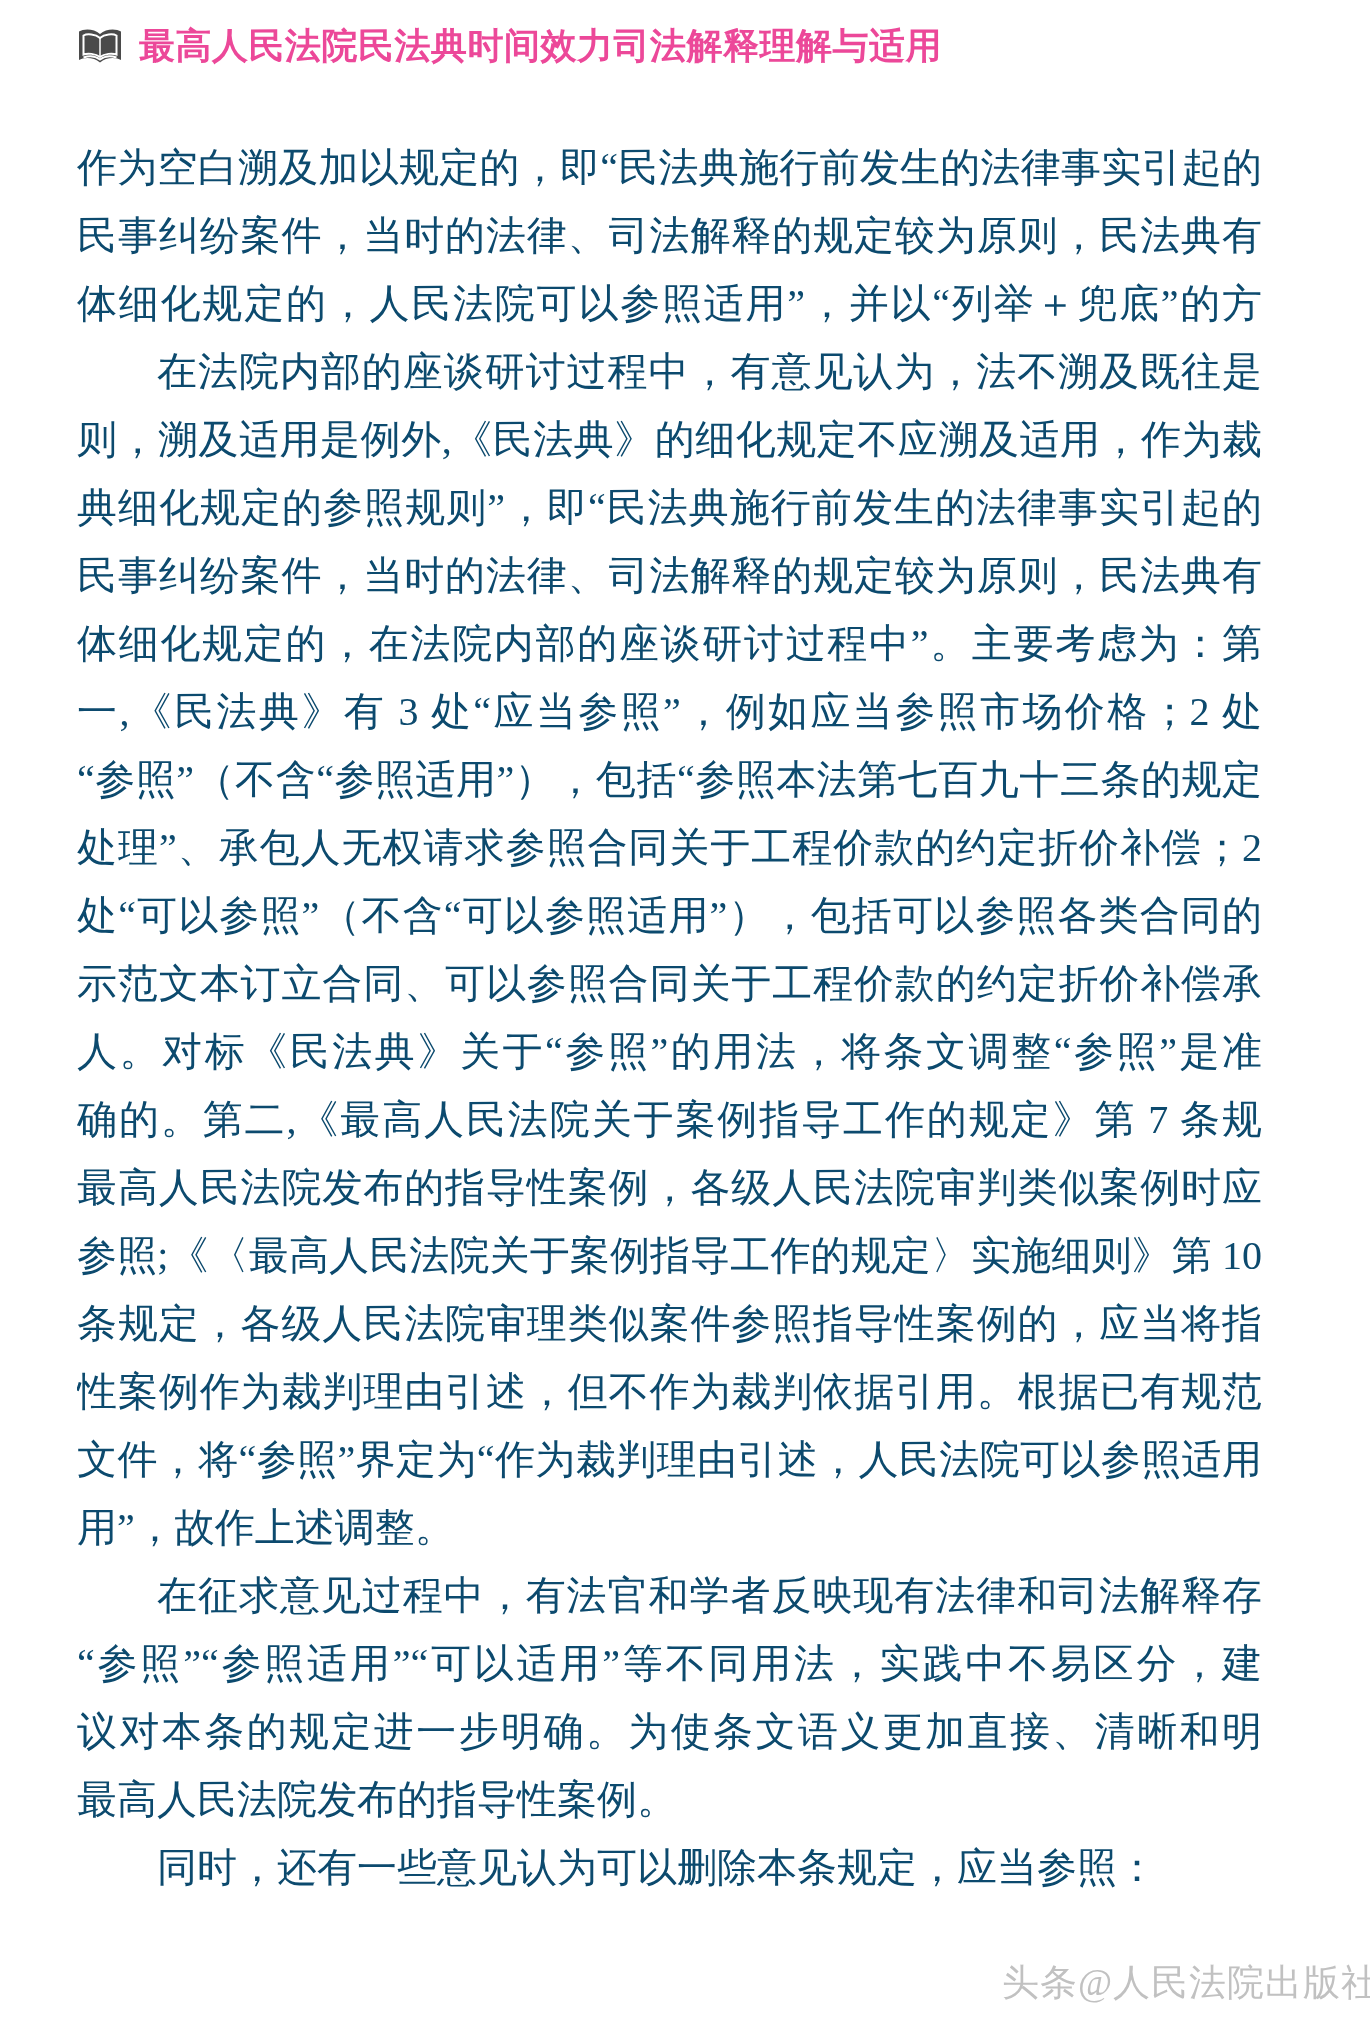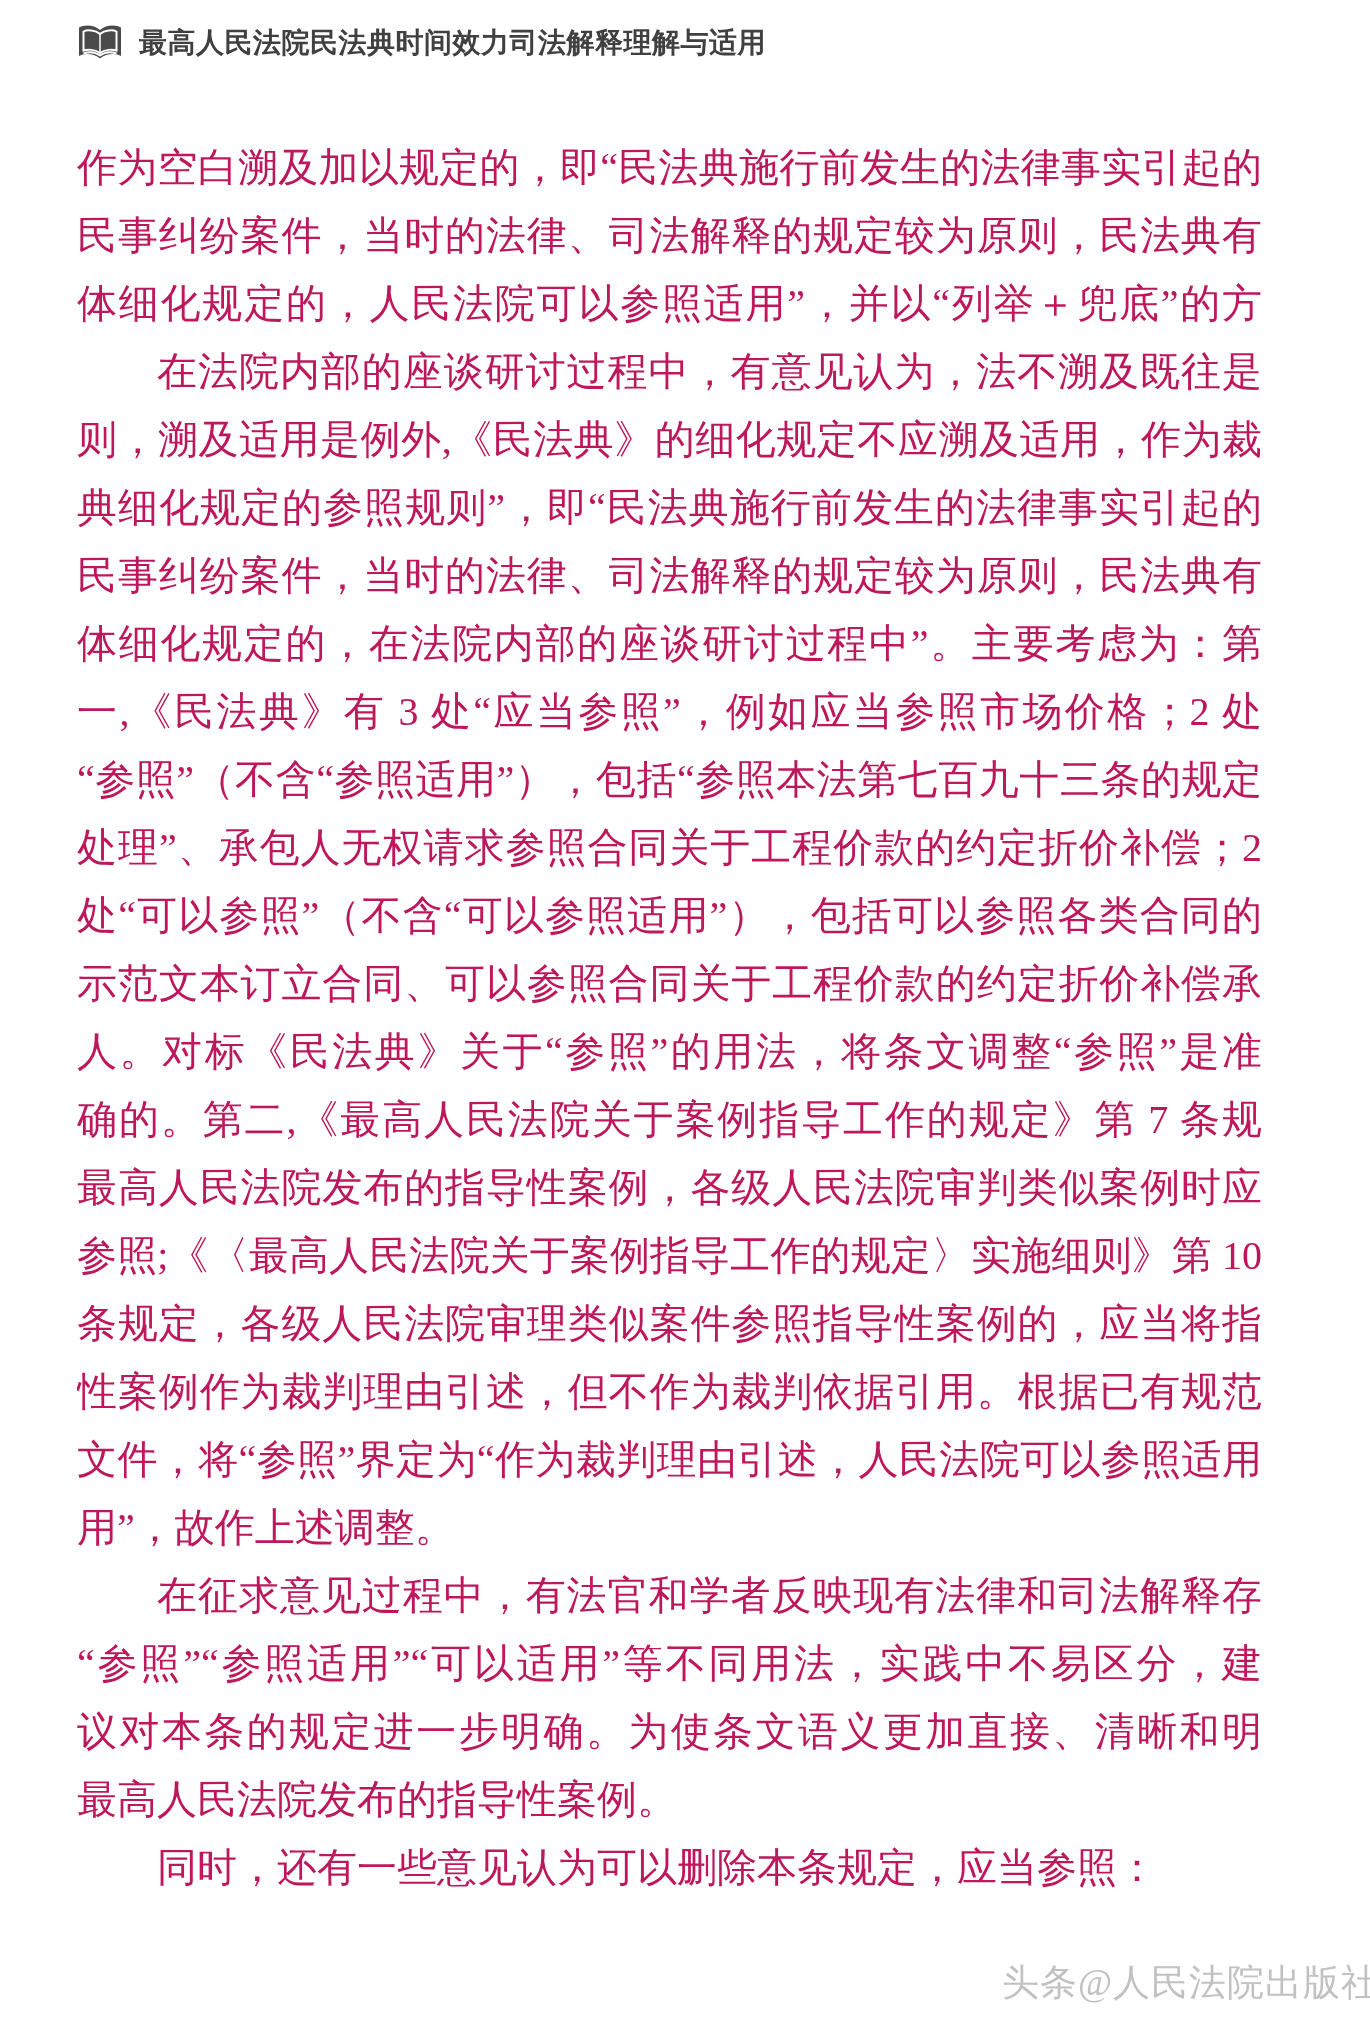--- a/index.html
+++ b/index.html
@@ -15,32 +15,32 @@
   .header {
     position: absolute;
     top: 22px;
     left: 77px;
     display: flex;
     align-items: center;
     gap: 16px;
   }
   .header .book-icon { flex: 0 0 auto; display: block; }
   .header .title {
-    font-size: 28px;
+    font-size: 36px;
     font-weight: bold;
-    color: #404040;
+    color: #ec4899;
     letter-spacing: 0.5px;
     white-space: nowrap;
   }
   .body-text {
     position: absolute;
     top: 134px;
     left: 77px;
     width: 1185px;
-    color: #be185d;
+    color: #0c4a6e;
     font-size: 40px;
   }
   .line {
     height: 68px;
     line-height: 68px;
     text-align: justify;
     overflow: hidden;
   }
   .line.fill { text-align-last: justify; }
   .line.indent { text-indent: 80px; }

